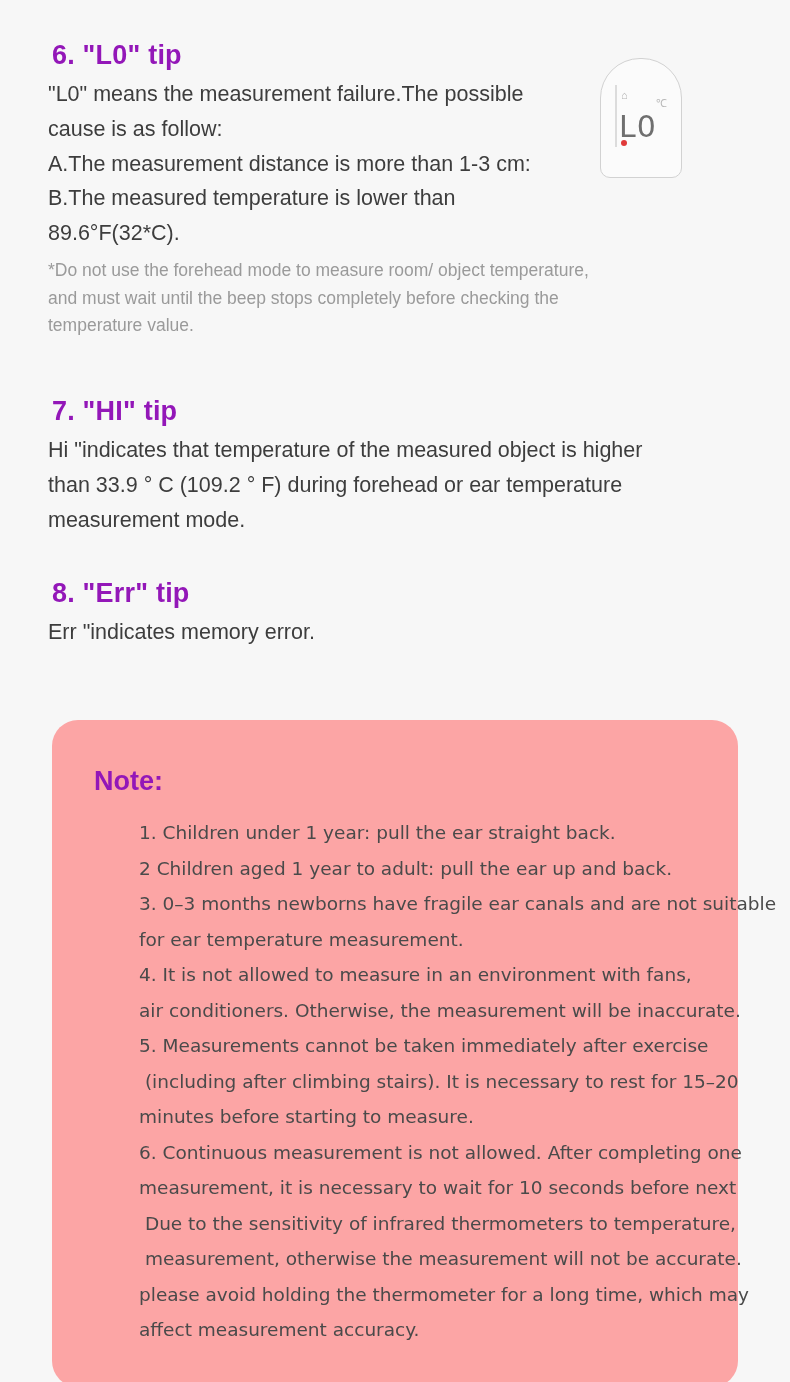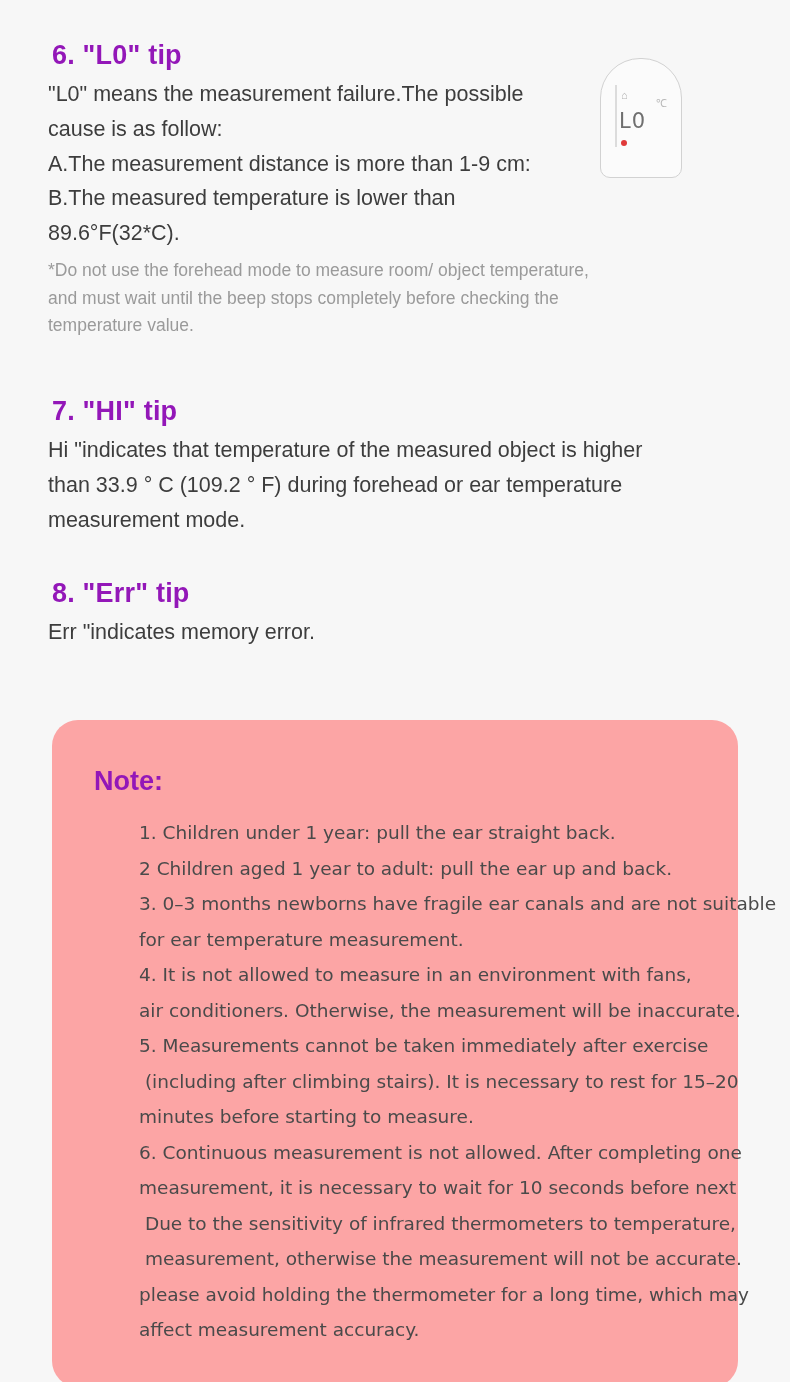--- a/index.html
+++ b/index.html
@@ -68,21 +68,21 @@
     left: 14px;
     top: 26px;
     width: 1.6px;
     height: 62px;
     background: #dcdcdc;
   }
   .device .lo {
     position: absolute;
     left: 18px;
     top: 50px;
-    font-size: 21px;
+    font-size: 30px;
     color: #6f6f6f;
     font-family: "DejaVu Sans", sans-serif;
     letter-spacing: 1px;
   }
   .device .mini-icon {
     position: absolute;
     left: 20px;
     top: 30px;
     font-size: 11px;
     color: #b4b4b4;
@@ -137,21 +137,21 @@
 </head>
 <body>
 
 <div class="page">
 
   <div class="sec6">
     <h2 class="section-heading">6. "L0" tip</h2>
     <p class="body-text">
       <span class="ln">"L0" means the measurement failure.The possible</span>
       <span class="ln"> cause is as follow:</span>
-      <span class="ln">A.The measurement distance is more than 1-9 cm:</span>
+      <span class="ln">A.The measurement distance is more than 1-3 cm:</span>
       <span class="ln">B.The measured temperature is lower than 89.6°F(32*C).</span>
     </p>
     <p class="note-text" style="margin-top:6px;">
       <span class="ln">*Do not use the forehead mode to measure room/ object temperature,</span>
       <span class="ln"> and must wait until the beep stops completely before checking the</span>
       <span class="ln">temperature value.</span>
     </p>
 
     <div class="device">
       <div class="screen-line"></div>

